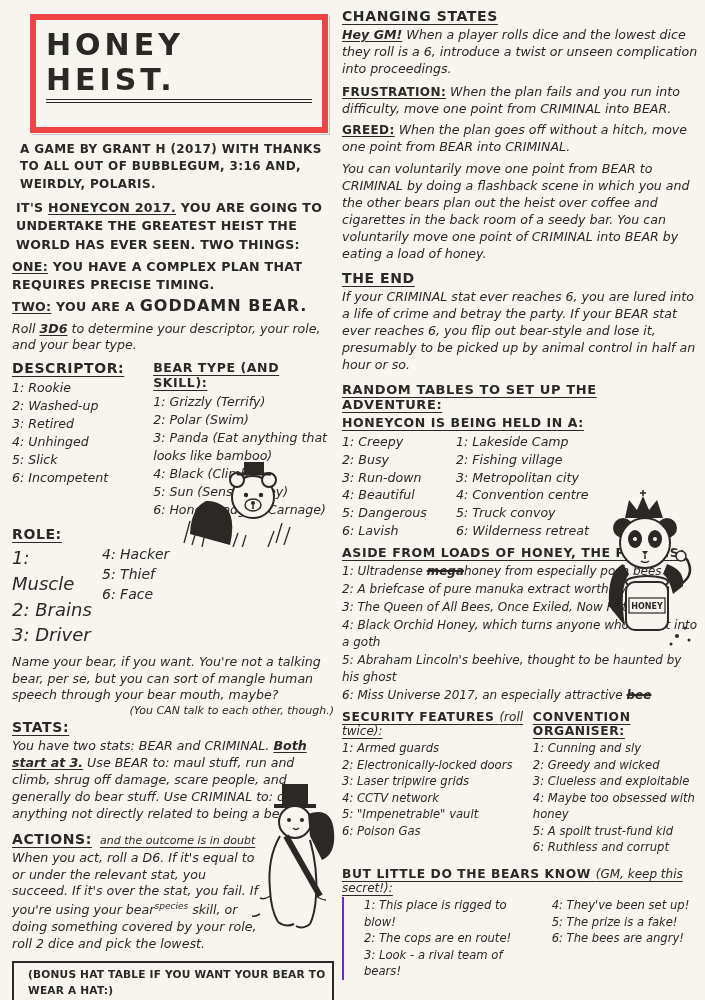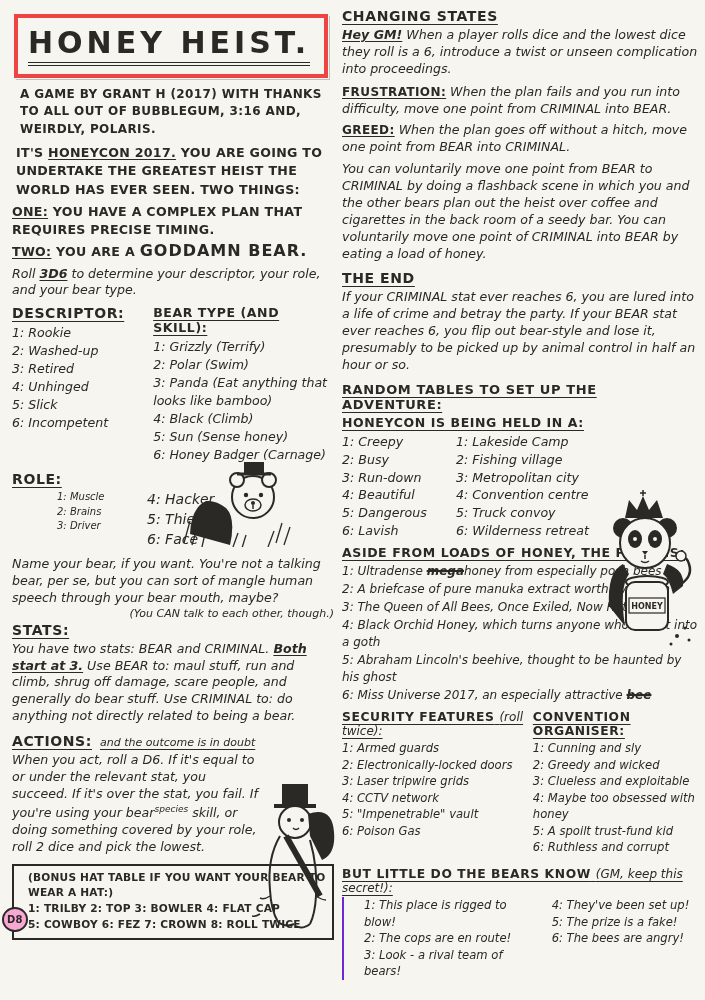--- a/index.html
+++ b/index.html
@@ -27,21 +27,21 @@
   
   .cur { font-style:italic; font-size:12.6px; line-height:1.34; }
   .caps { font-weight:bold; font-size:12.6px; line-height:1.45; letter-spacing:.3px; }
 
   .u { text-decoration:underline; text-underline-offset:2px; }
   .struck { font-weight:bold; text-decoration:line-through; text-decoration-thickness:2px; }
   .sup-insert { font-size:9px; vertical-align:super; font-style:italic; }
   .margin-note { font-size:11px; font-style:italic; font-weight:normal; letter-spacing:0; text-decoration:none; margin-left:8px; }
 
   .title-box {
-    border:4px solid #ef4444; padding:7px 10px 8px 10px; margin:4px 6px 8px 2px;
+    border:6px solid #ef4444; padding:7px 10px 24px 10px; margin:4px 6px 8px 18px;
     box-shadow:0 0 0 1px #f6f5f0, 2px 2px 0 0 rgba(43,41,37,.25);
   }
   .title-box h1 {
     font-size:30px; letter-spacing:4px; font-weight:bold;
     border-bottom:4px double #2b2925; display:inline-block; padding-bottom:2px;
   }
   .byline { font-weight:bold; font-size:12px; line-height:1.45; letter-spacing:.4px; margin:0 0 6px 8px; }
 
   .emph-big { font-size:16px; font-weight:bold; letter-spacing:1px; }
 
@@ -125,21 +125,21 @@
           <div>4: Black (Climb)</div>
           <div>5: Sun (Sense honey)</div>
           <div>6: Honey Badger (Carnage)</div>
         </div>
       </div>
     </div>
 
     <div class="role-wrap">
       <div class="hd">ROLE:</div>
       <div class="two-col">
-        <div class="list" style="width:84px; font-size:10px;margin-left:45px;">
+        <div class="list" style="width:84px; font-size:18px;">
           <div>1: Muscle</div>
           <div>2: Brains</div>
           <div>3: Driver</div>
         </div>
         <div class="list" style="width:84px; font-size:14px;">
           <div>4: Hacker</div>
           <div>5: Thief</div>
           <div>6: Face</div>
         </div>
       </div>

